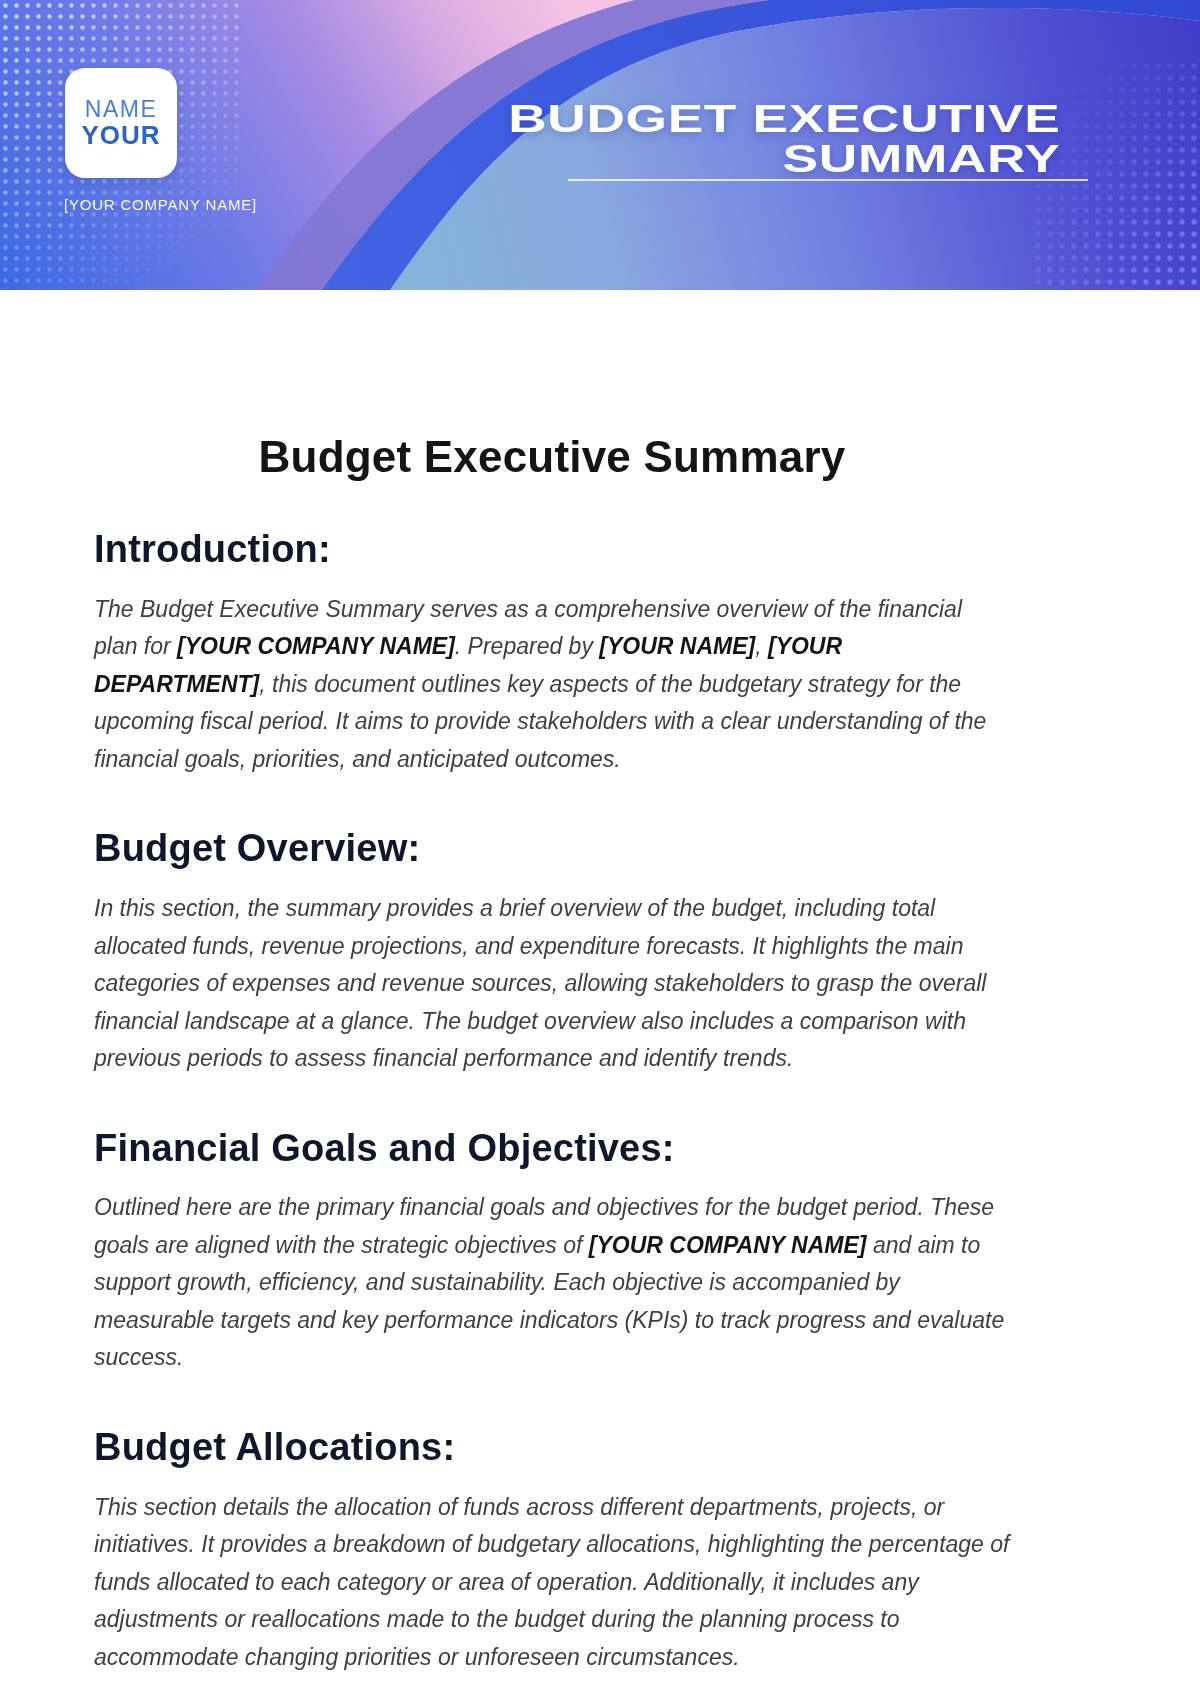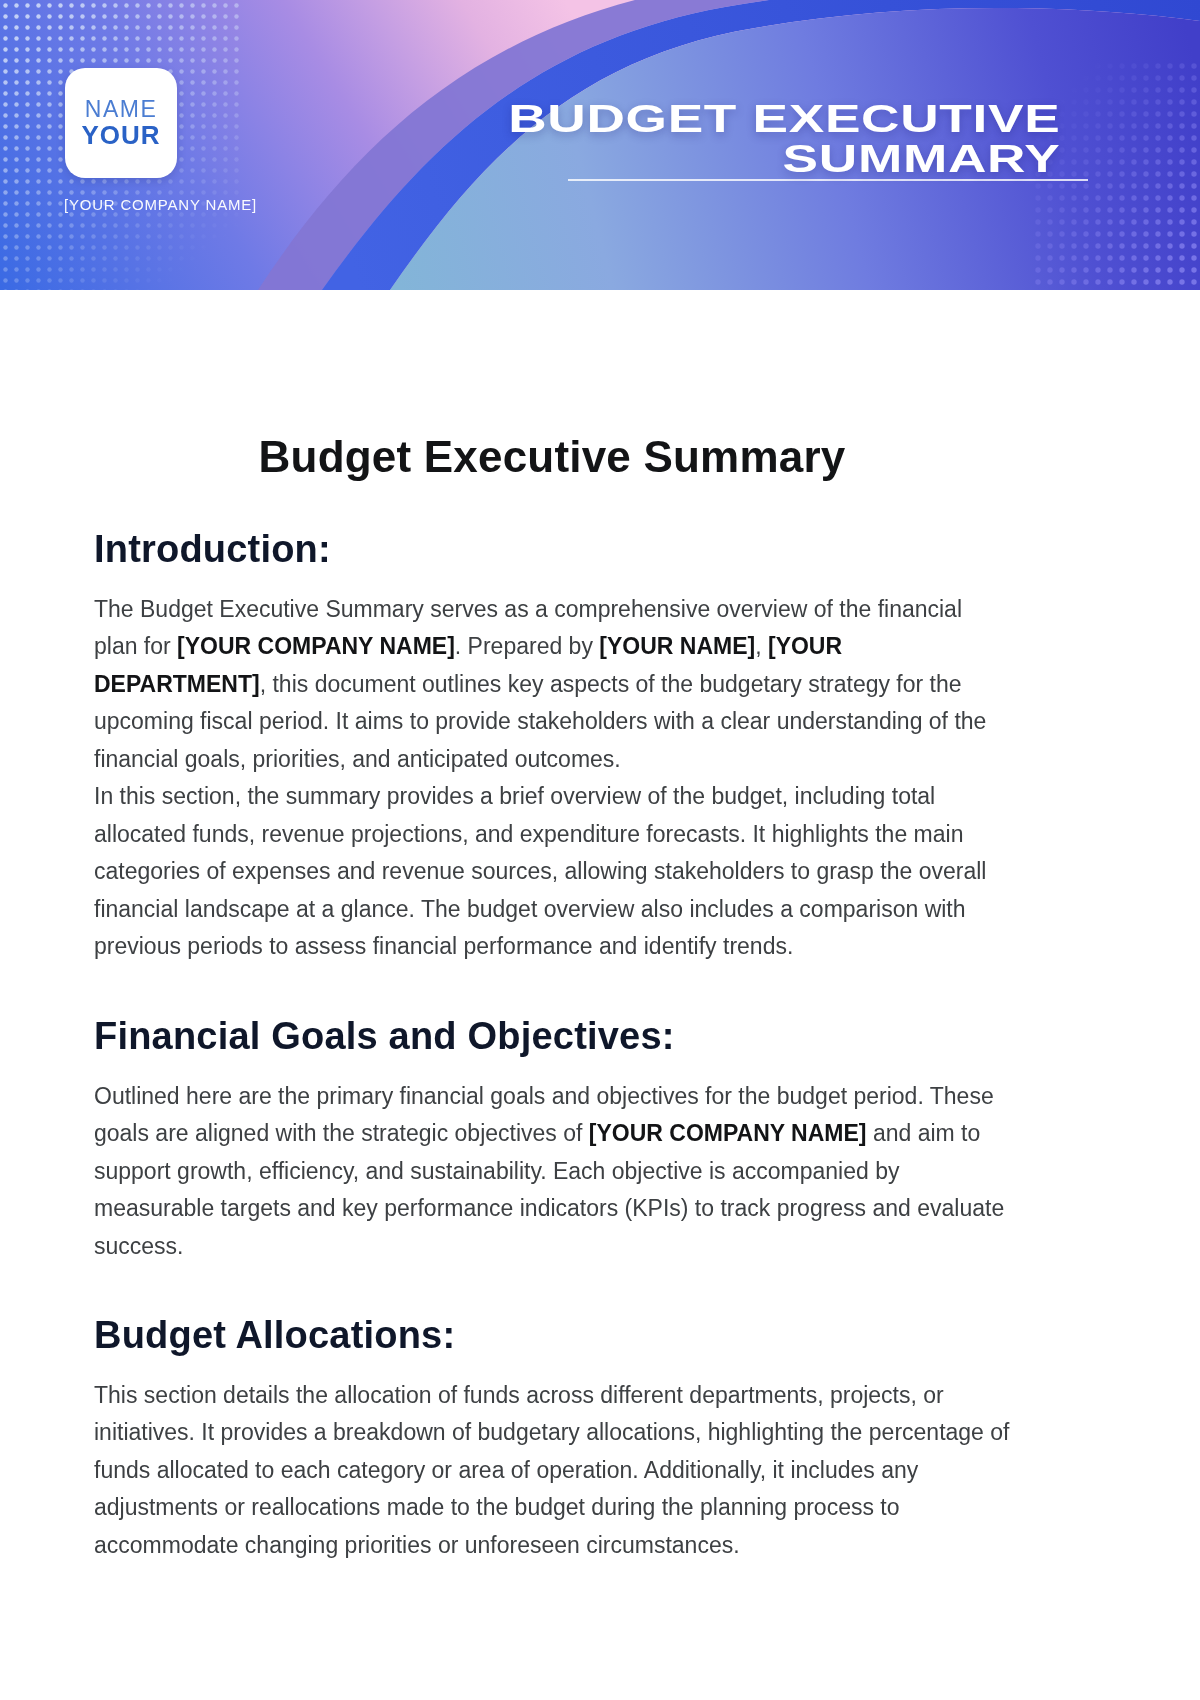--- a/index.html
+++ b/index.html
@@ -35,21 +35,21 @@
   
   .doc { position:absolute; left:94px; top:290px; width:916px; padding-top:113px; color:#3d4043;margin-top:32px; }
   .doc-title {
     font-size:44px; line-height:1; font-weight:700; color:#131416;
     text-align:center; margin:0; letter-spacing:.2px;
   }
   .section-heading {
     font-size:38px; line-height:1.1; font-weight:700; color:#0f172a;
     margin:50px 0 20px 0; letter-spacing:.2px;
   }
-  .para { font-size:23px; line-height:37.5px; margin:0; }
+  .para { font-size:23px; line-height:37.5px; margin:0;font-style:italic; }
   .para strong { color:#131416; font-weight:700; }
 </style>
 </head>
 <body>
 
 <div class="page">
 
   <header class="banner">
     <svg width="1200" height="290" viewBox="0 0 1200 290" aria-hidden="true">
       <defs>
@@ -123,20 +123,21 @@
 
   <main class="doc">
     <h1 class="doc-title">Budget Executive Summary</h1>
 
     <section>
       <h2 class="section-heading">Introduction:</h2>
       <p class="para"><span>The Budget Executive Summary serves as a comprehensive overview of the financial plan for </span><strong>[YOUR COMPANY NAME]</strong><span>. Prepared by </span><strong>[YOUR NAME]</strong><span>, </span><strong>[YOUR DEPARTMENT]</strong><span>, this document outlines key aspects of the budgetary strategy for the upcoming fiscal period. It aims to provide stakeholders with a clear understanding of the financial goals, priorities, and anticipated outcomes.</span></p>
     </section>
 
     <section>
+      <h2 class="section-heading">Budget Overview:</h2>
       <p class="para"><span>In this section, the summary provides a brief overview of the budget, including total allocated funds, revenue projections, and expenditure forecasts. It highlights the main categories of expenses and revenue sources, allowing stakeholders to grasp the overall financial landscape at a glance. The budget overview also includes a comparison with previous periods to assess financial performance and identify trends.</span></p>
     </section>
 
     <section>
       <h2 class="section-heading">Financial Goals and Objectives:</h2>
       <p class="para"><span>Outlined here are the primary financial goals and objectives for the budget period. These goals are aligned with the strategic objectives of </span><strong>[YOUR COMPANY NAME]</strong><span> and aim to support growth, efficiency, and sustainability. Each objective is accompanied by measurable targets and key performance indicators (KPIs) to track progress and evaluate success.</span></p>
     </section>
 
     <section>
       <h2 class="section-heading">Budget Allocations:</h2>

